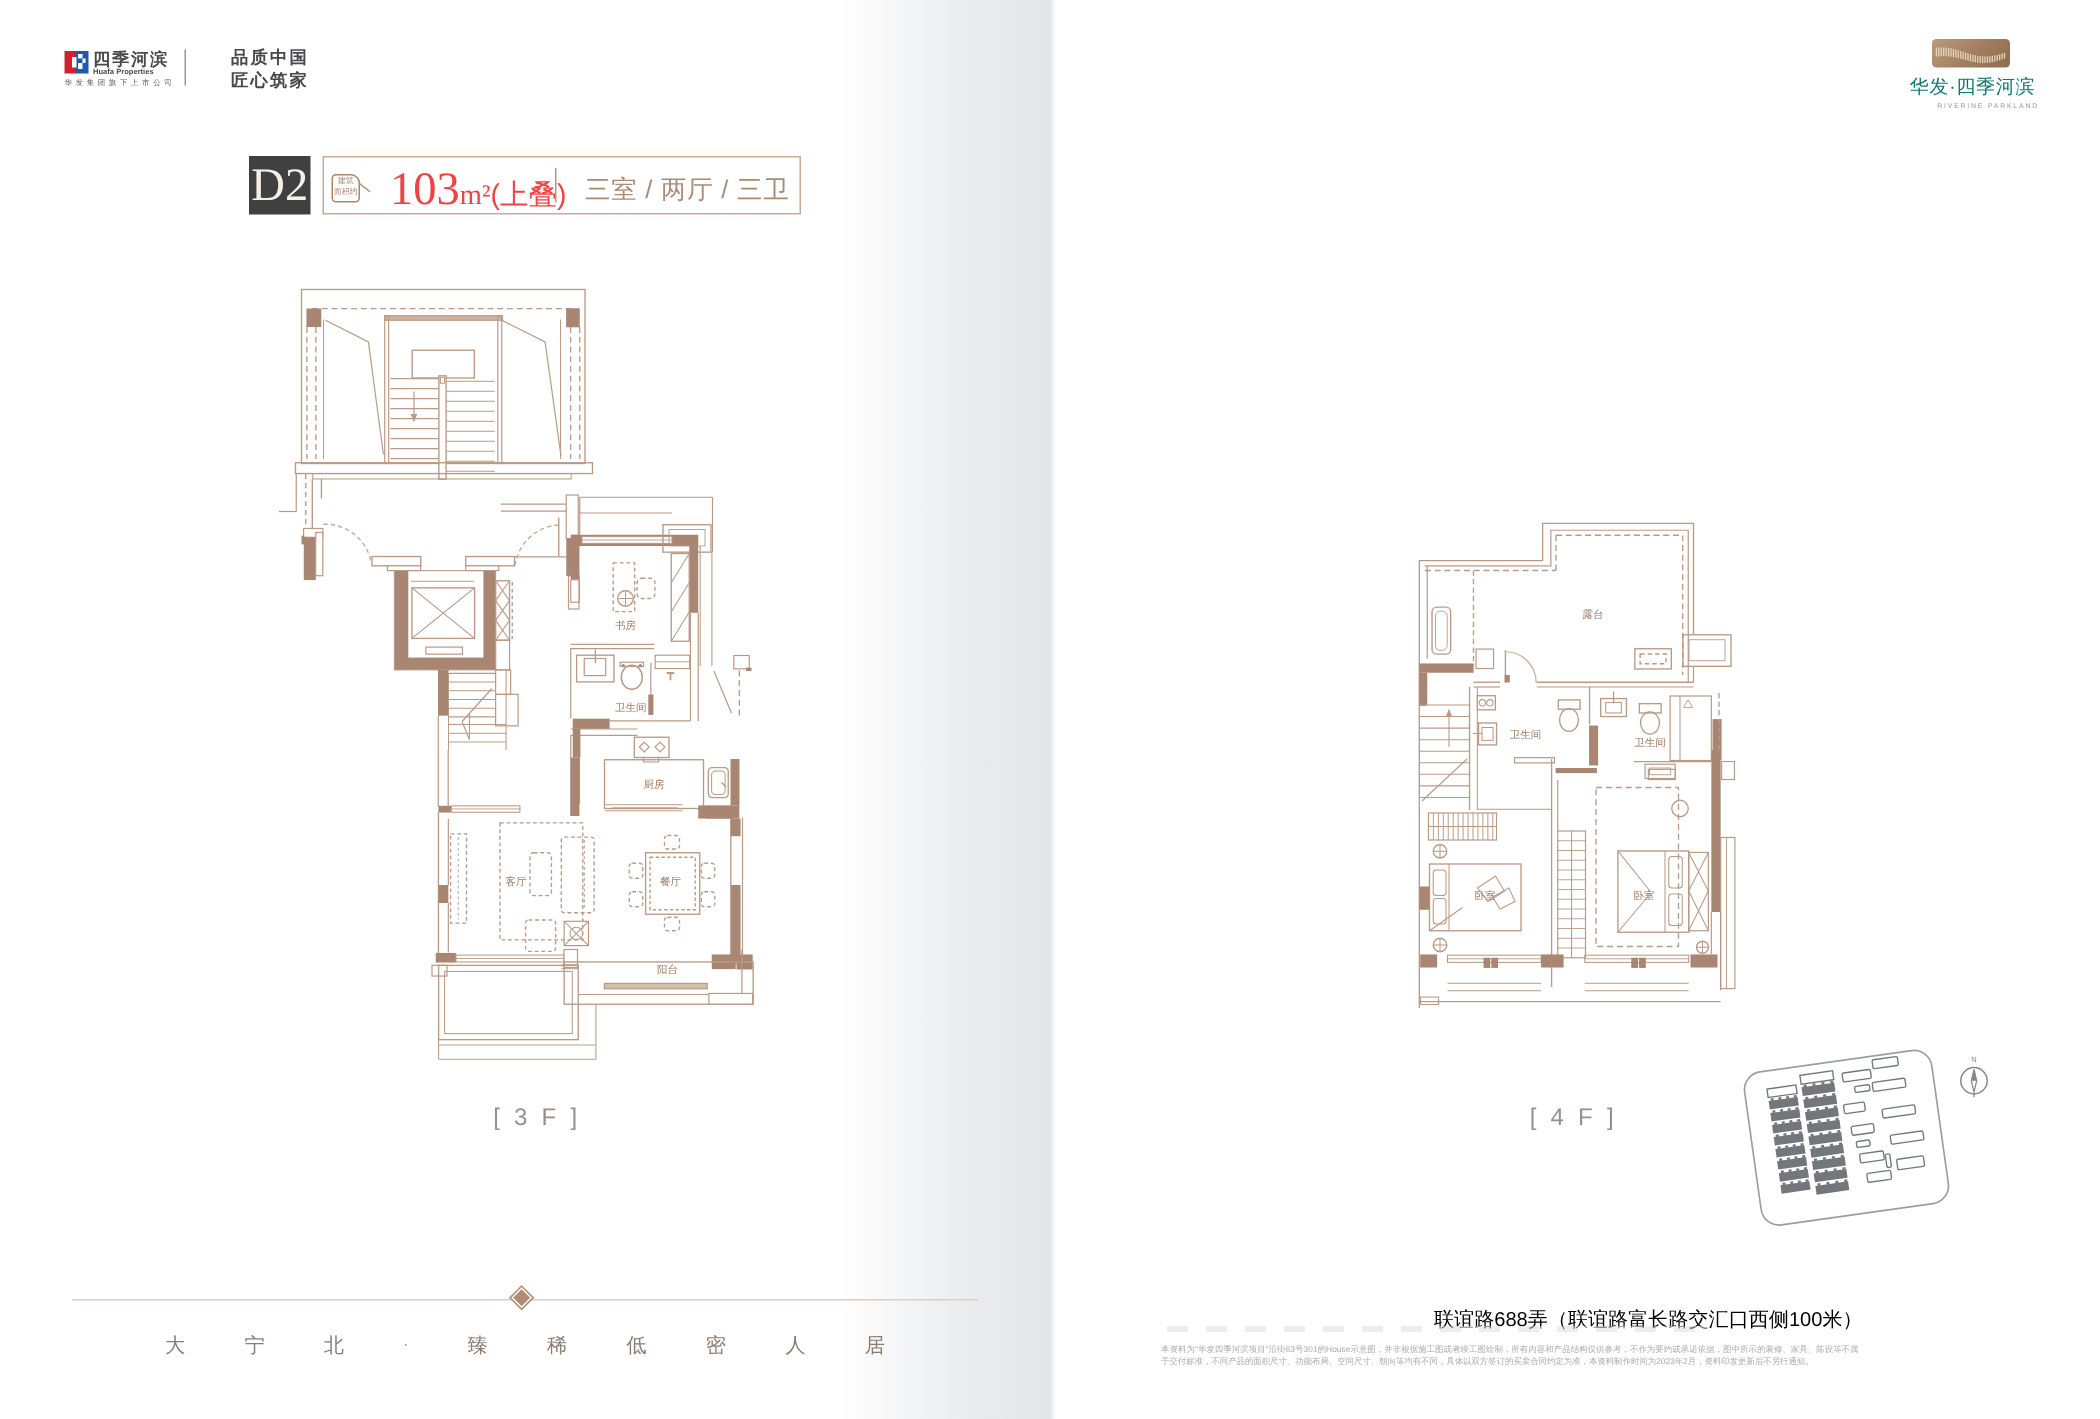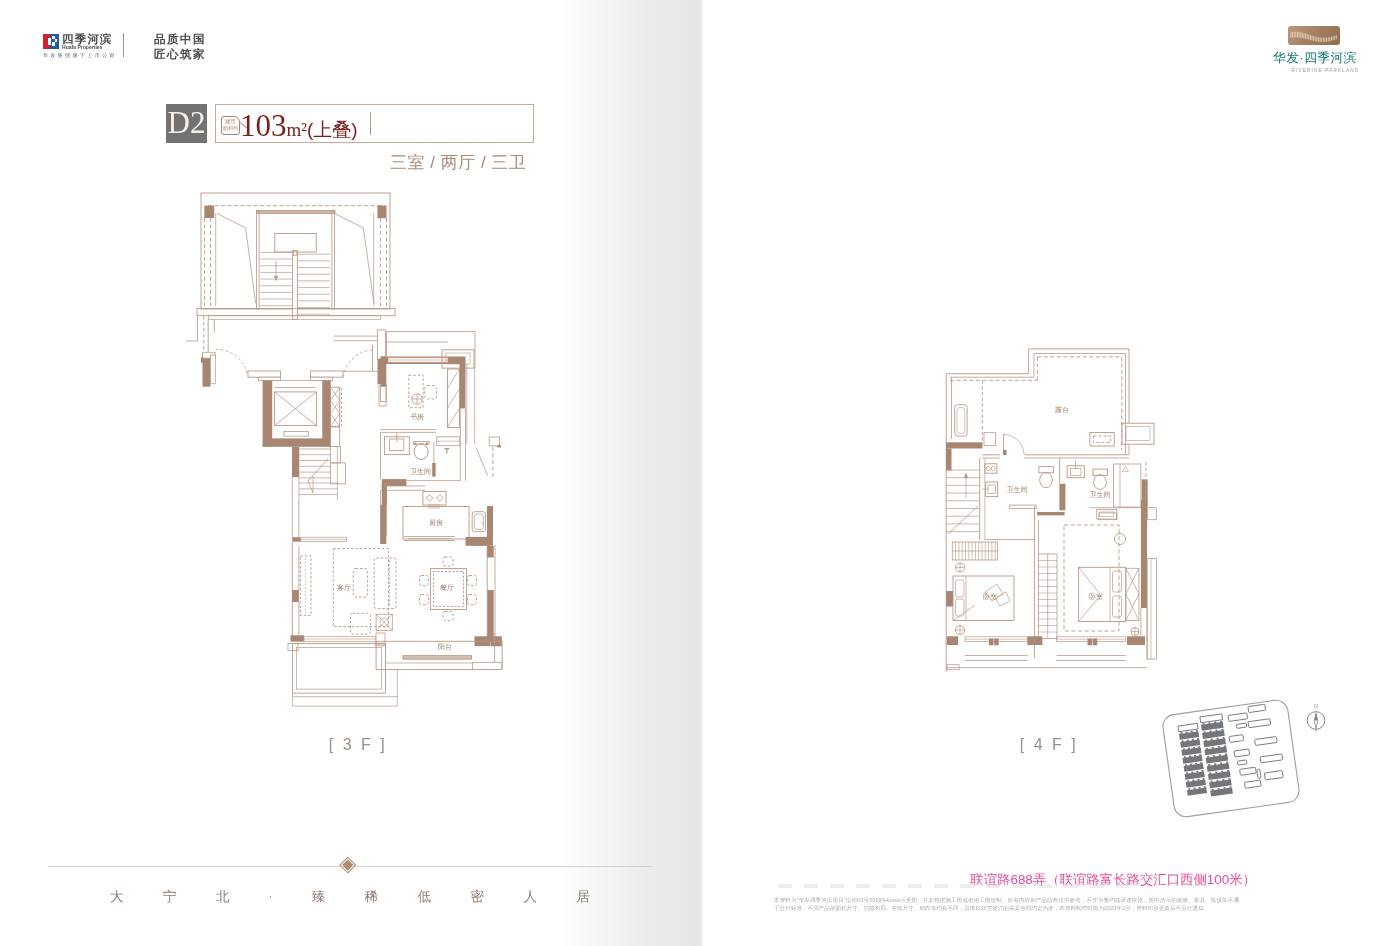--- a/index.html
+++ b/index.html
@@ -64,33 +64,33 @@
       <rect x="44.62" y="10.21" width="0.9" height="3.96" fill="#ead9c0" opacity="0.9"></rect>
       <rect x="46.24" y="9.75" width="0.9" height="3.88" fill="#ead9c0" opacity="0.9"></rect>
       <rect x="47.86" y="9.25" width="0.9" height="3.80" fill="#ead9c0" opacity="0.9"></rect>
     </svg>
 </div>
 
 <div class="abs" style="left:1269px;top:49.5px;width:92px;text-align:center;font-size:12.8px;color:#0f766e;letter-spacing:0.4px;white-space:nowrap;">华发·四季河滨</div>
 
 <div class="abs" style="left:1268px;top:68px;width:94px;text-align:center;font-size:9.2px;color:#96979b;letter-spacing:2.4px;white-space:nowrap;transform:scale(0.5);transform-origin:center top;">RIVERINE PARKLAND</div>
 
-<div class="abs" style="left:166px;top:104px;width:41px;height:38.5px;background:#737373;color:#f6efe8;font-family:'Liberation Serif',serif;font-size:31px;text-align:center;line-height:37px;">D2</div>
+<div class="abs" style="left:166px;top:104px;width:41px;height:38.5px;background:#404040;color:#f6efe8;font-family:'Liberation Serif',serif;font-size:31px;text-align:center;line-height:37px;">D2</div>
 
 <div class="abs" style="left:215px;top:104px;width:319px;height:38.5px;border:1px solid #c7ab97;background:#fff;"></div>
 
 <div class="abs" style="left:221px;top:116px;width:19px;height:18.5px;border:0.8px solid #a8856c;border-radius:3px 6px 3px 3px;"></div>
 <div class="abs" style="left:221px;top:117px;width:38px;font-size:10.5px;color:#a8856c;text-align:center;line-height:14.2px;transform:scale(0.5);transform-origin:left top;">建筑<br>面积约</div>
 <div class="abs" style="left:240px;top:122px;width:9px;height:1px;background:#b59680;transform:rotate(38deg);transform-origin:left top;"></div>
 
-<div class="abs" style="left:240px;top:108px;font-family:'Liberation Serif',serif;font-size:31px;color:#7f1d1d;">103<span style="font-size:19px;">m²</span><span style="font-size:19px;font-family:'Liberation Sans',sans-serif;letter-spacing:0px;">(上叠)</span></div>
+<div class="abs" style="left:260px;top:108px;font-family:'Liberation Serif',serif;font-size:31px;color:#ef4444;">103<span style="font-size:19px;">m²</span><span style="font-size:19px;font-family:'Liberation Sans',sans-serif;letter-spacing:0px;">(上叠)</span></div>
 
 <div class="abs" style="left:370px;top:112px;width:1.2px;height:23px;background:#b59680;"></div>
 
-<div class="abs" style="left:390px;top:115px;font-size:17px;color:#a98b76;letter-spacing:0.5px;white-space:nowrap;margin-top:36px;">三室 / 两厅 / 三卫</div>
+<div class="abs" style="left:390px;top:115px;font-size:17px;color:#a98b76;letter-spacing:0.5px;white-space:nowrap;">三室 / 两厅 / 三卫</div>
 
 <svg class="abs" style="left:0;top:0;" width="1400" height="946" viewBox="0 0 1400 946">
 
 <rect x="201" y="193" width="189" height="116" fill="none" stroke="#b99a86" stroke-width="0.9"></rect>
 
 <line x1="208" y1="205.7" x2="383" y2="205.7" stroke="#b99a86" stroke-width="0.9" stroke-dasharray="4 2.5"></line>
 <line x1="204.6" y1="218" x2="204.6" y2="306" stroke="#b99a86" stroke-width="0.9" stroke-dasharray="4 2.5"></line>
 <line x1="210.6" y1="218" x2="210.6" y2="306" stroke="#b99a86" stroke-width="0.9" stroke-dasharray="4 2.5"></line>
 <line x1="380.4" y1="218" x2="380.4" y2="306" stroke="#b99a86" stroke-width="0.9" stroke-dasharray="4 2.5"></line>
 <line x1="386.5" y1="218" x2="386.5" y2="306" stroke="#b99a86" stroke-width="0.9" stroke-dasharray="4 2.5"></line>
@@ -725,17 +725,17 @@
     <span>北</span>
     <span style="font-size:10px;line-height:17px;">·</span>
     <span>臻</span>
     <span>稀</span>
     <span>低</span>
     <span>密</span>
     <span>人</span>
     <span>居</span>
   </div>
 
-<div class="abs" style="left:956px;top:871px;width:300px;text-align:right;font-size:13.4px;color:#ec4899;white-space:nowrap;">联谊路688弄（联谊路富长路交汇口西侧100米）</div>
+<div class="abs" style="left:956px;top:871px;width:300px;font-size:13.4px;color:#000000;white-space:nowrap;">联谊路688弄（联谊路富长路交汇口西侧100米）</div>
 
 <div class="abs" style="left:778px;top:884px;width:360px;height:3.5px;background:repeating-linear-gradient(to right,#dadbdd 0 14px,#fff 14px 26px);opacity:0.5;"></div>
 
 <div class="abs" style="left:774px;top:896px;width:930px;font-size:11.2px;color:#a9abae;line-height:16px;text-align:justify;transform:scale(0.5);transform-origin:left top;">本资料为"华发四季河滨项目"沿街63号301的House示意图，并非根据施工图或者竣工图绘制，所有内容和产品结构仅供参考，不作为要约或承诺依据，图中所示的装修、家具、陈设等不属于交付标准，不同产品的面积尺寸、功能布局、空间尺寸、朝向等均有不同，具体以双方签订的买卖合同约定为准，本资料制作时间为2023年2月，资料印发更新后不另行通知。</div>
 
 </body></html>

